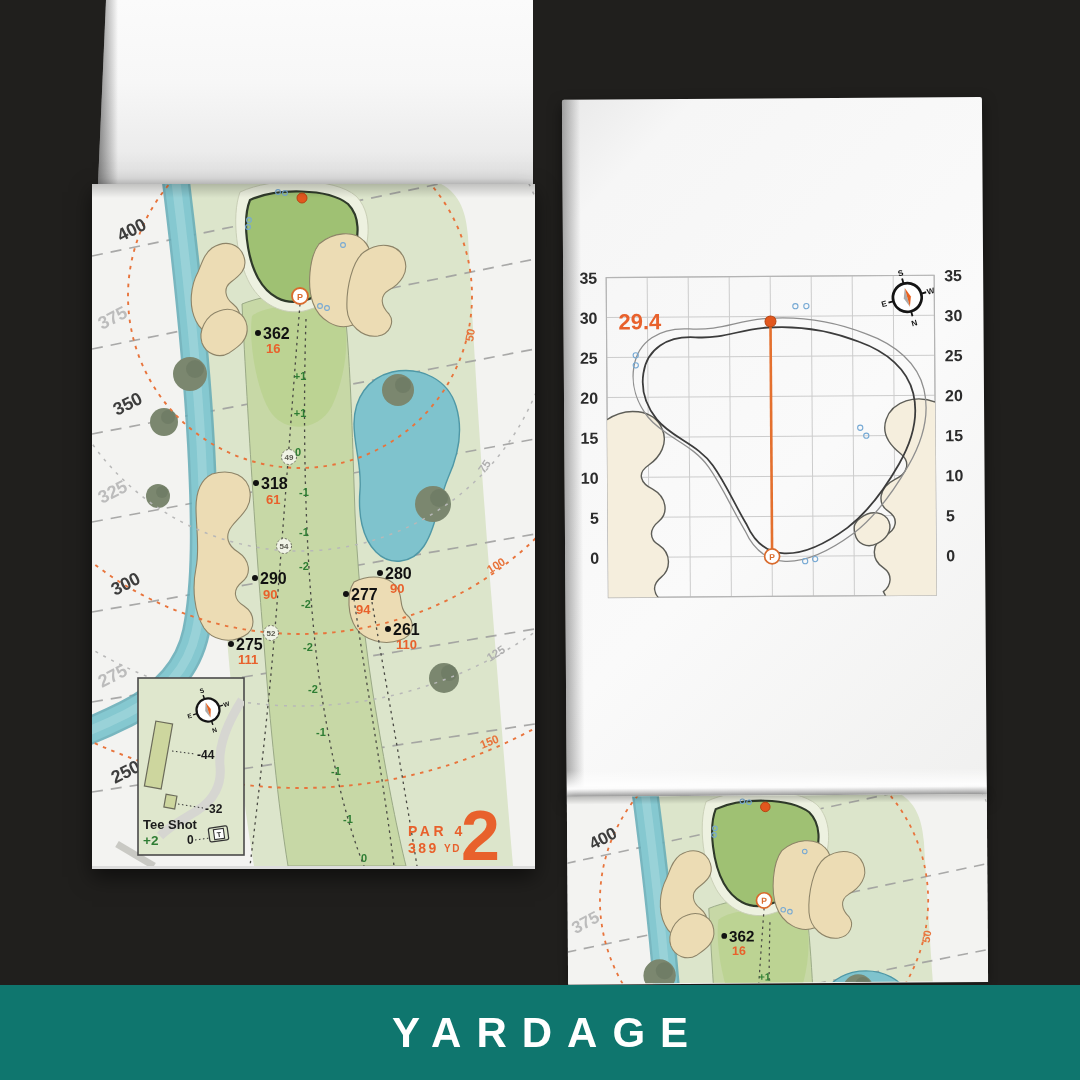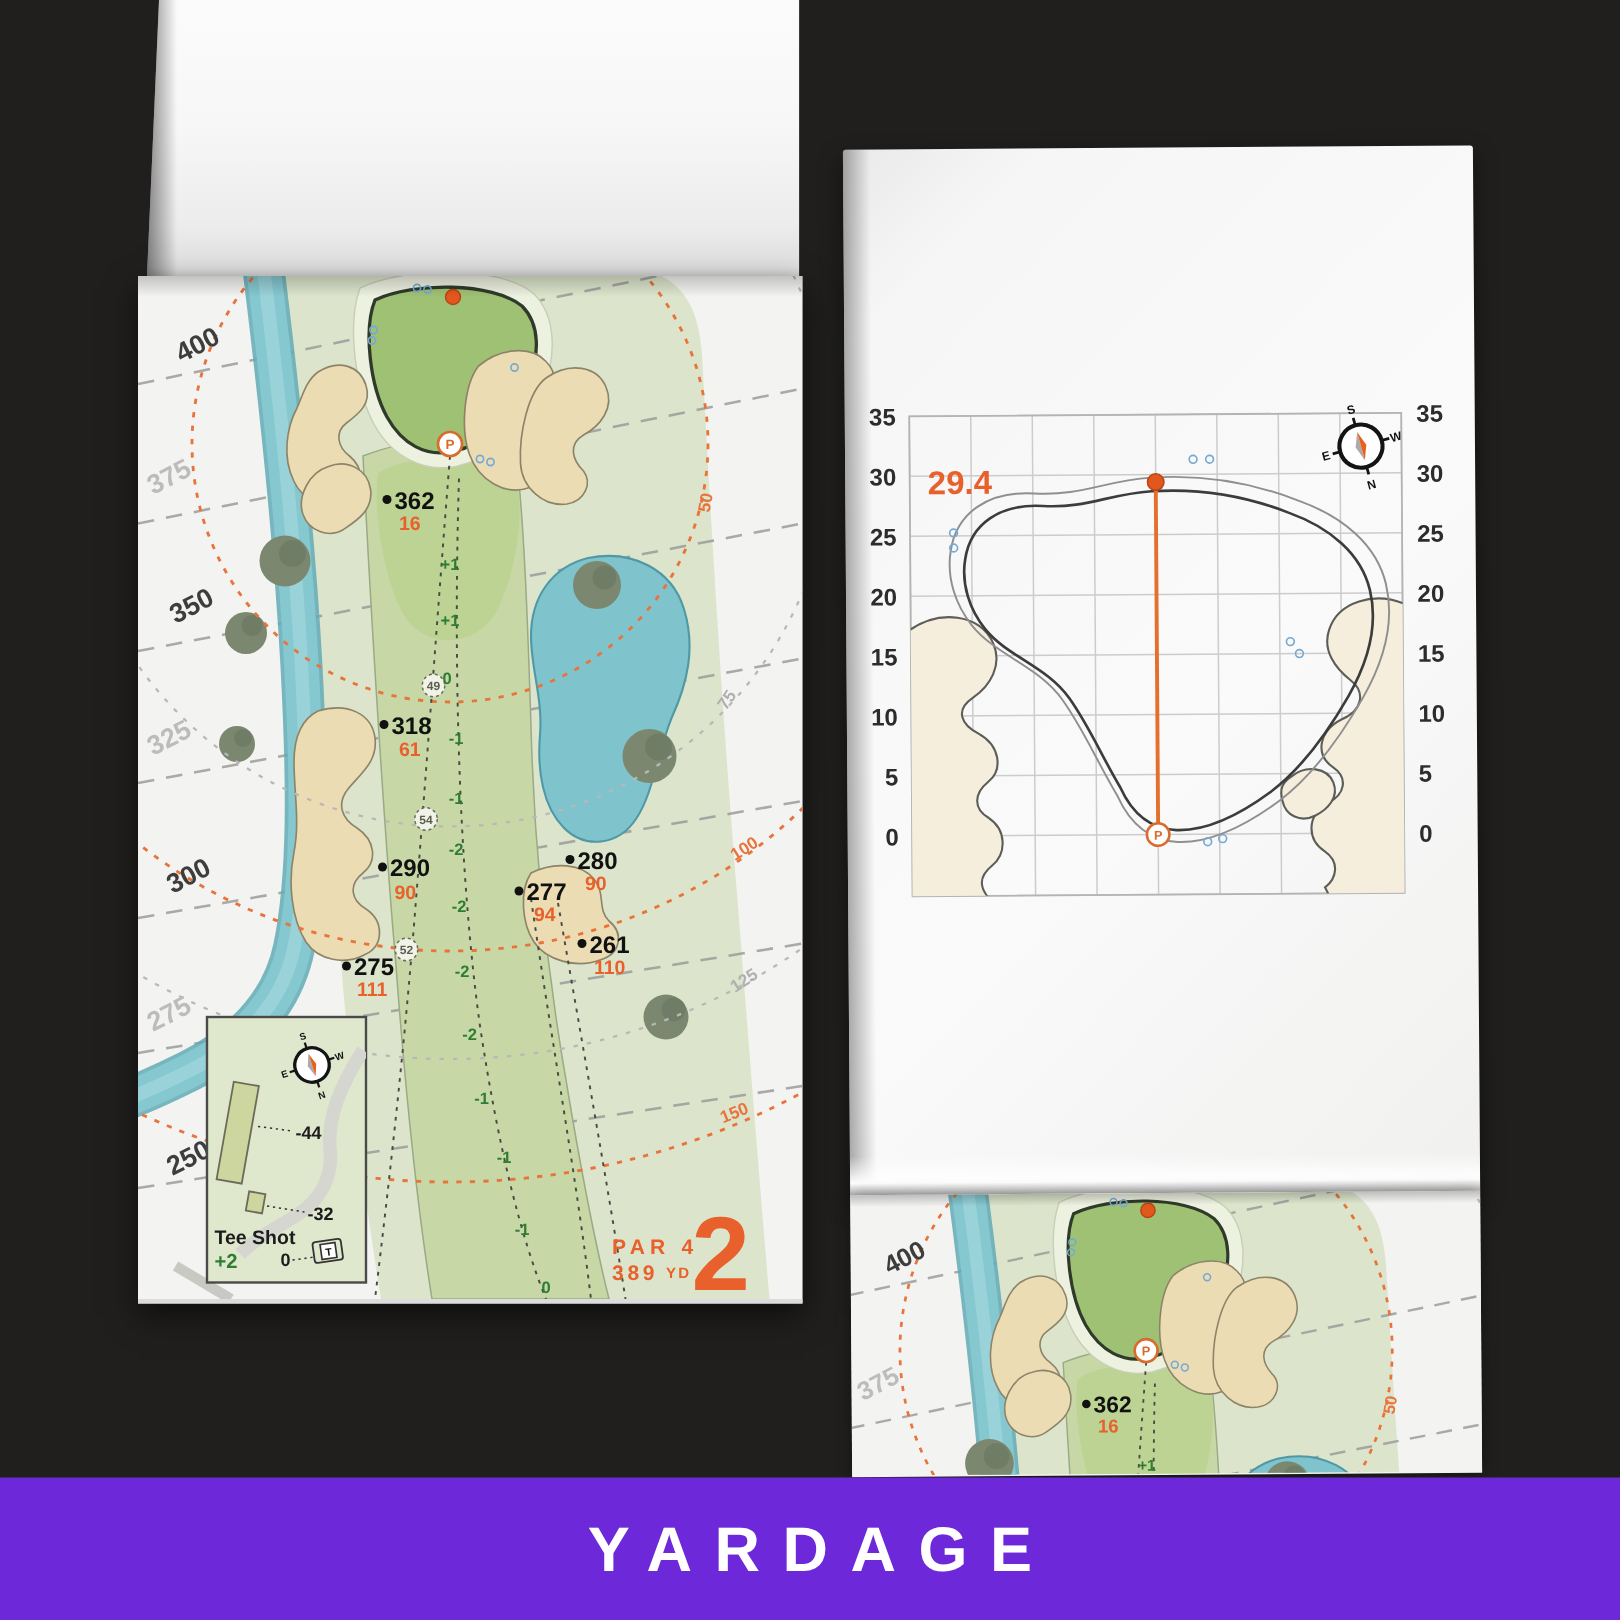--- a/index.html
+++ b/index.html
@@ -27,21 +27,21 @@
     background:linear-gradient(to right,rgba(20,20,20,.35),rgba(20,20,20,0));}
   .chart-page::after{content:"";position:absolute;left:0;bottom:0;width:100%;height:26px;
     background:linear-gradient(to bottom,rgba(255,255,255,0),#ffffff 70%,#bdbdbd 100%);}
   .chart-page svg{display:block;width:420px;height:697px;}
   .partial-page{left:565px;top:797px;width:420px;height:188px;background:#f3f3f1;
     box-shadow:0 0 10px rgba(0,0,0,.4);}
   .partial-page::before{content:"";position:absolute;left:0;top:0;width:100%;height:8px;z-index:5;
     background:linear-gradient(to bottom,rgba(0,0,0,.22),rgba(0,0,0,0));pointer-events:none;}
   .partial-page svg{display:block;width:420px;height:187px;}
   
-  .banner{position:absolute;left:0;top:985px;width:1080px;height:95px;background:#6d28d9;
+  .banner{position:absolute;left:0;top:985px;width:1080px;height:95px;background:#0f766e;
     display:flex;align-items:center;justify-content:center;z-index:20;}
   .banner span{color:#ffffff;font-size:42px;font-weight:bold;letter-spacing:15px;text-indent:15px;}
   
   .yd-line{stroke:#9b9b9b;stroke-width:1.7;stroke-dasharray:11 8;fill:none;opacity:.85;}
   .arc-o{stroke:#e8743c;stroke-width:1.9;stroke-dasharray:3.5 5.5;fill:none;}
   .arc-g{stroke:#b8b8b8;stroke-width:1.5;stroke-dasharray:3 6;fill:none;}
   .aim{stroke:#4a4a44;stroke-width:1.3;stroke-dasharray:2.5 4;fill:none;}
   .bunker{fill:#ecdcb4;stroke:#8d8468;stroke-width:1.1;}
   .tree1{fill:#7b876f;} .tree2{fill:#6e7a64;opacity:.8;}
   .lbl-dark{fill:#3d3d3d;font-size:18px;font-weight:bold;}

